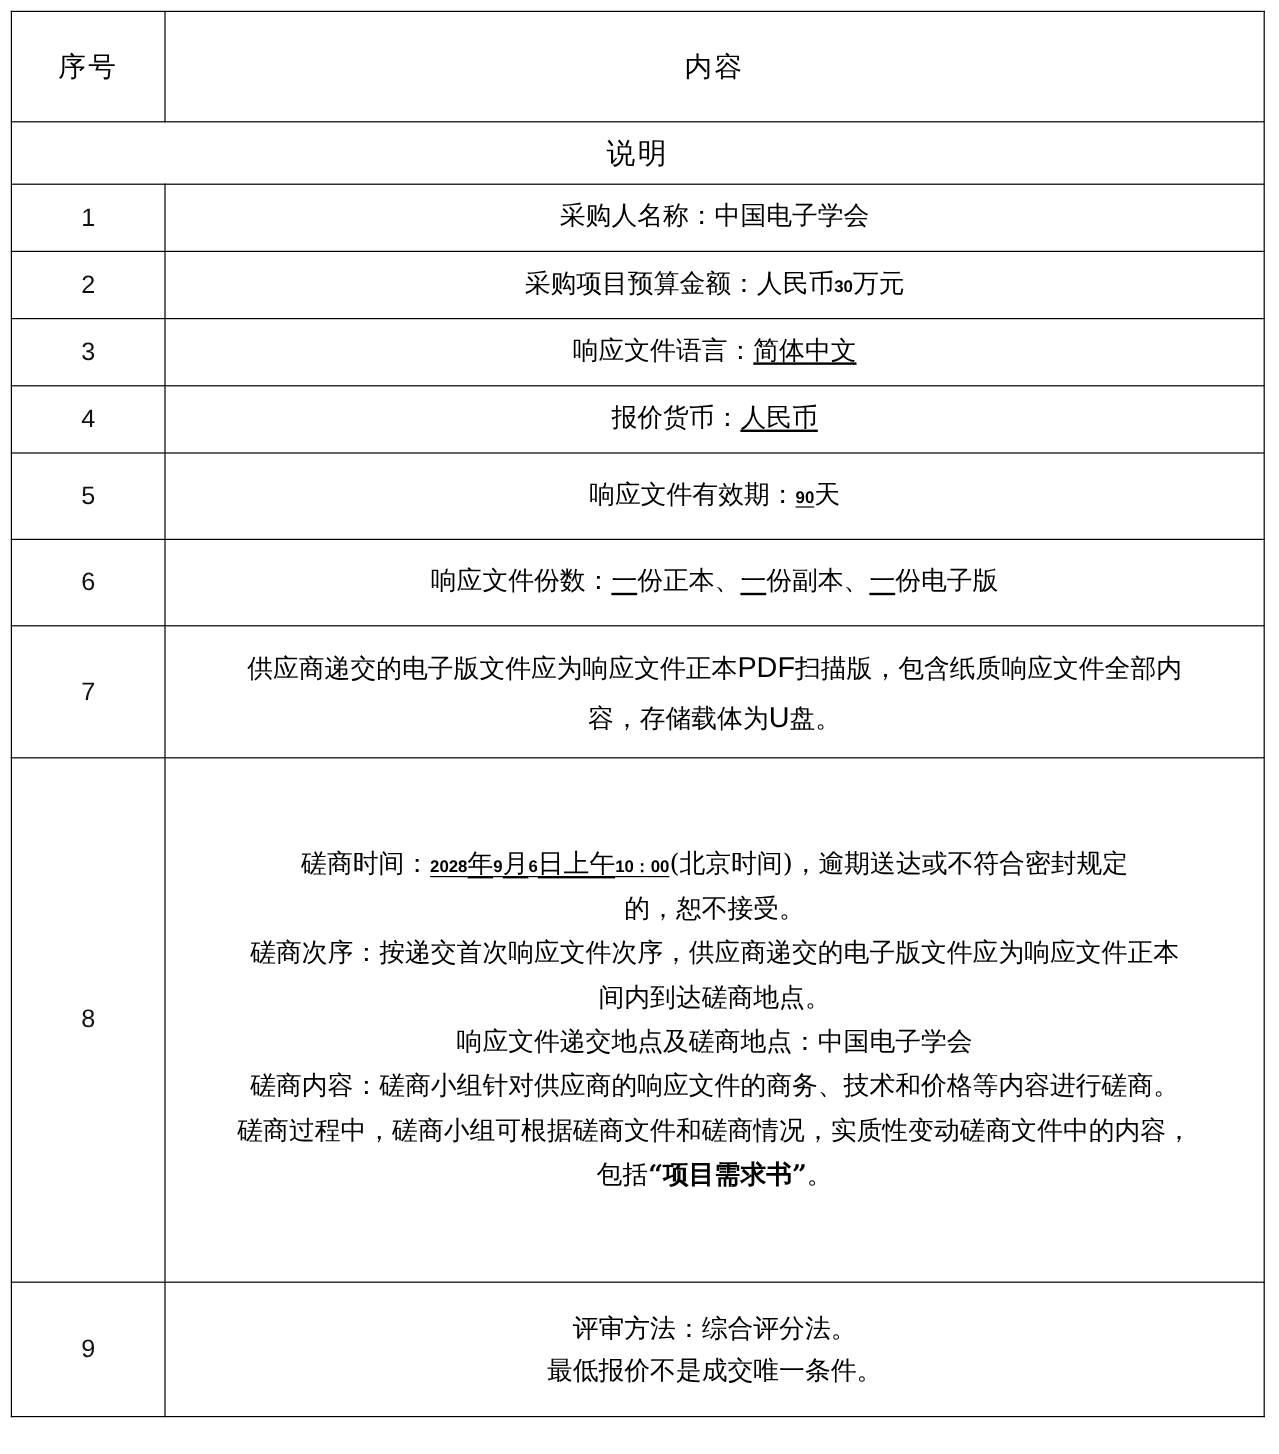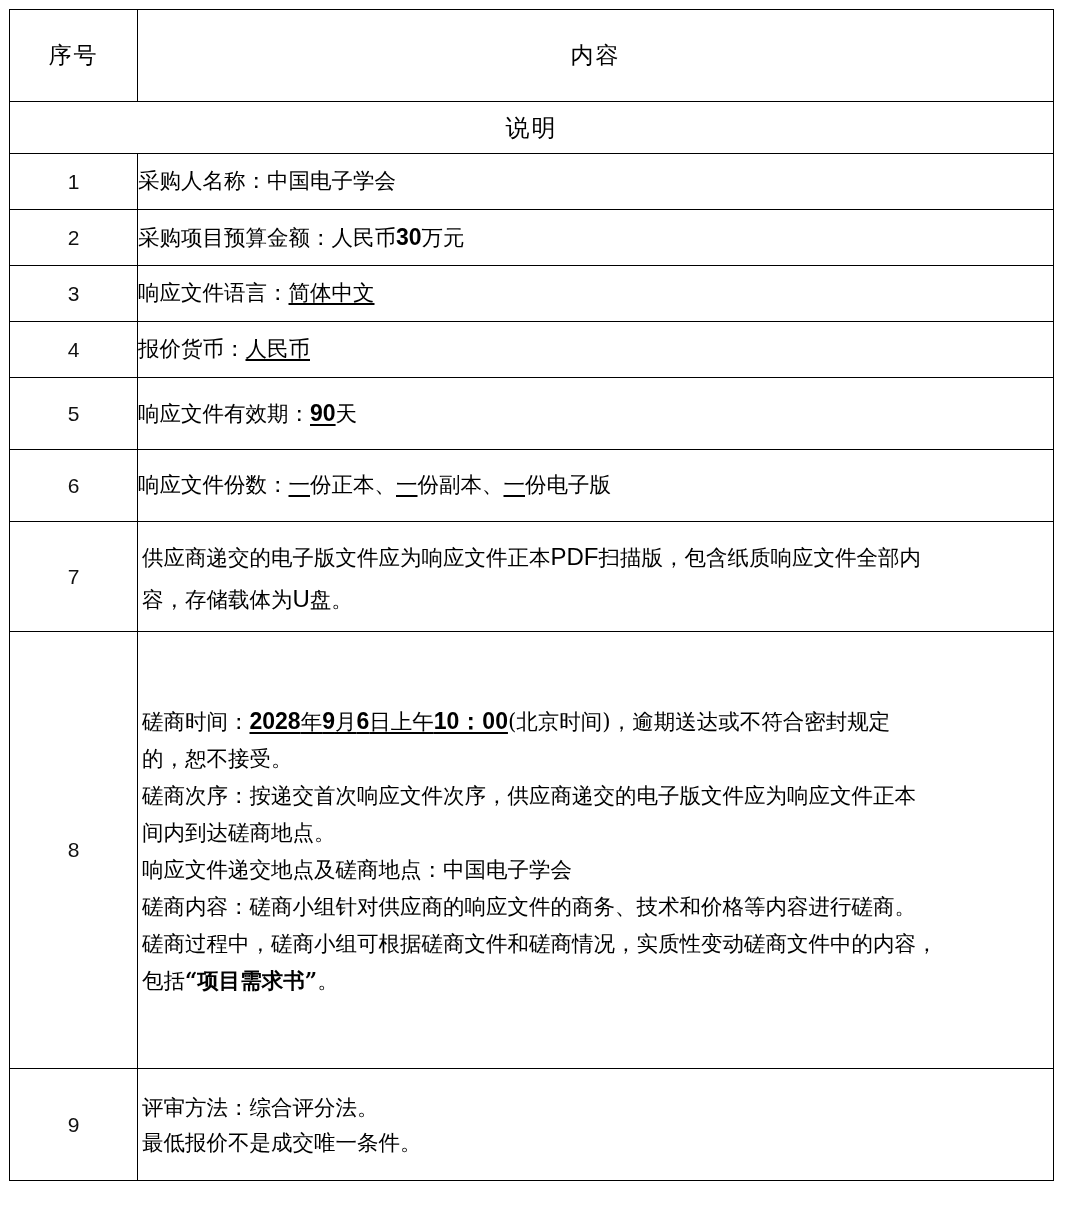--- a/index.html
+++ b/index.html
@@ -71,40 +71,41 @@
   .r-simple  { height: 56px; }
   .r-simple6 { height: 72px; }
   .r-seven   { height: 110px; }
   .r-eight   { height: 437px; }
   .r-nine    { height: 112px; }
 
   .para {
     margin: 0;
     padding: 0;
     white-space: nowrap;
+    text-align: center;
   }
   .block-8 {
     padding: 6px 4px 4px 4px;
   }
   .block-8 .para {
     line-height: 1.72;
     font-size: 21.5px;
   }
   .block-9 {
     padding: 6px 4px 4px 4px;
   }
   .block-9 .para {
     line-height: 1.62;
     font-size: 21.5px;
   }
   .u { text-decoration: underline; text-underline-offset: 3px; }
   .num {
     font-family: "Liberation Sans", sans-serif;
     font-weight: bold;
-    font-size: 23px;
+    font-size: 14px;
   }
   .latin {
     font-family: "Liberation Sans", sans-serif;
     font-weight: normal;
     font-size: 24px;
   }
   .bold-cn { font-weight: bold; }
 </style>
 </head>
 <body>

